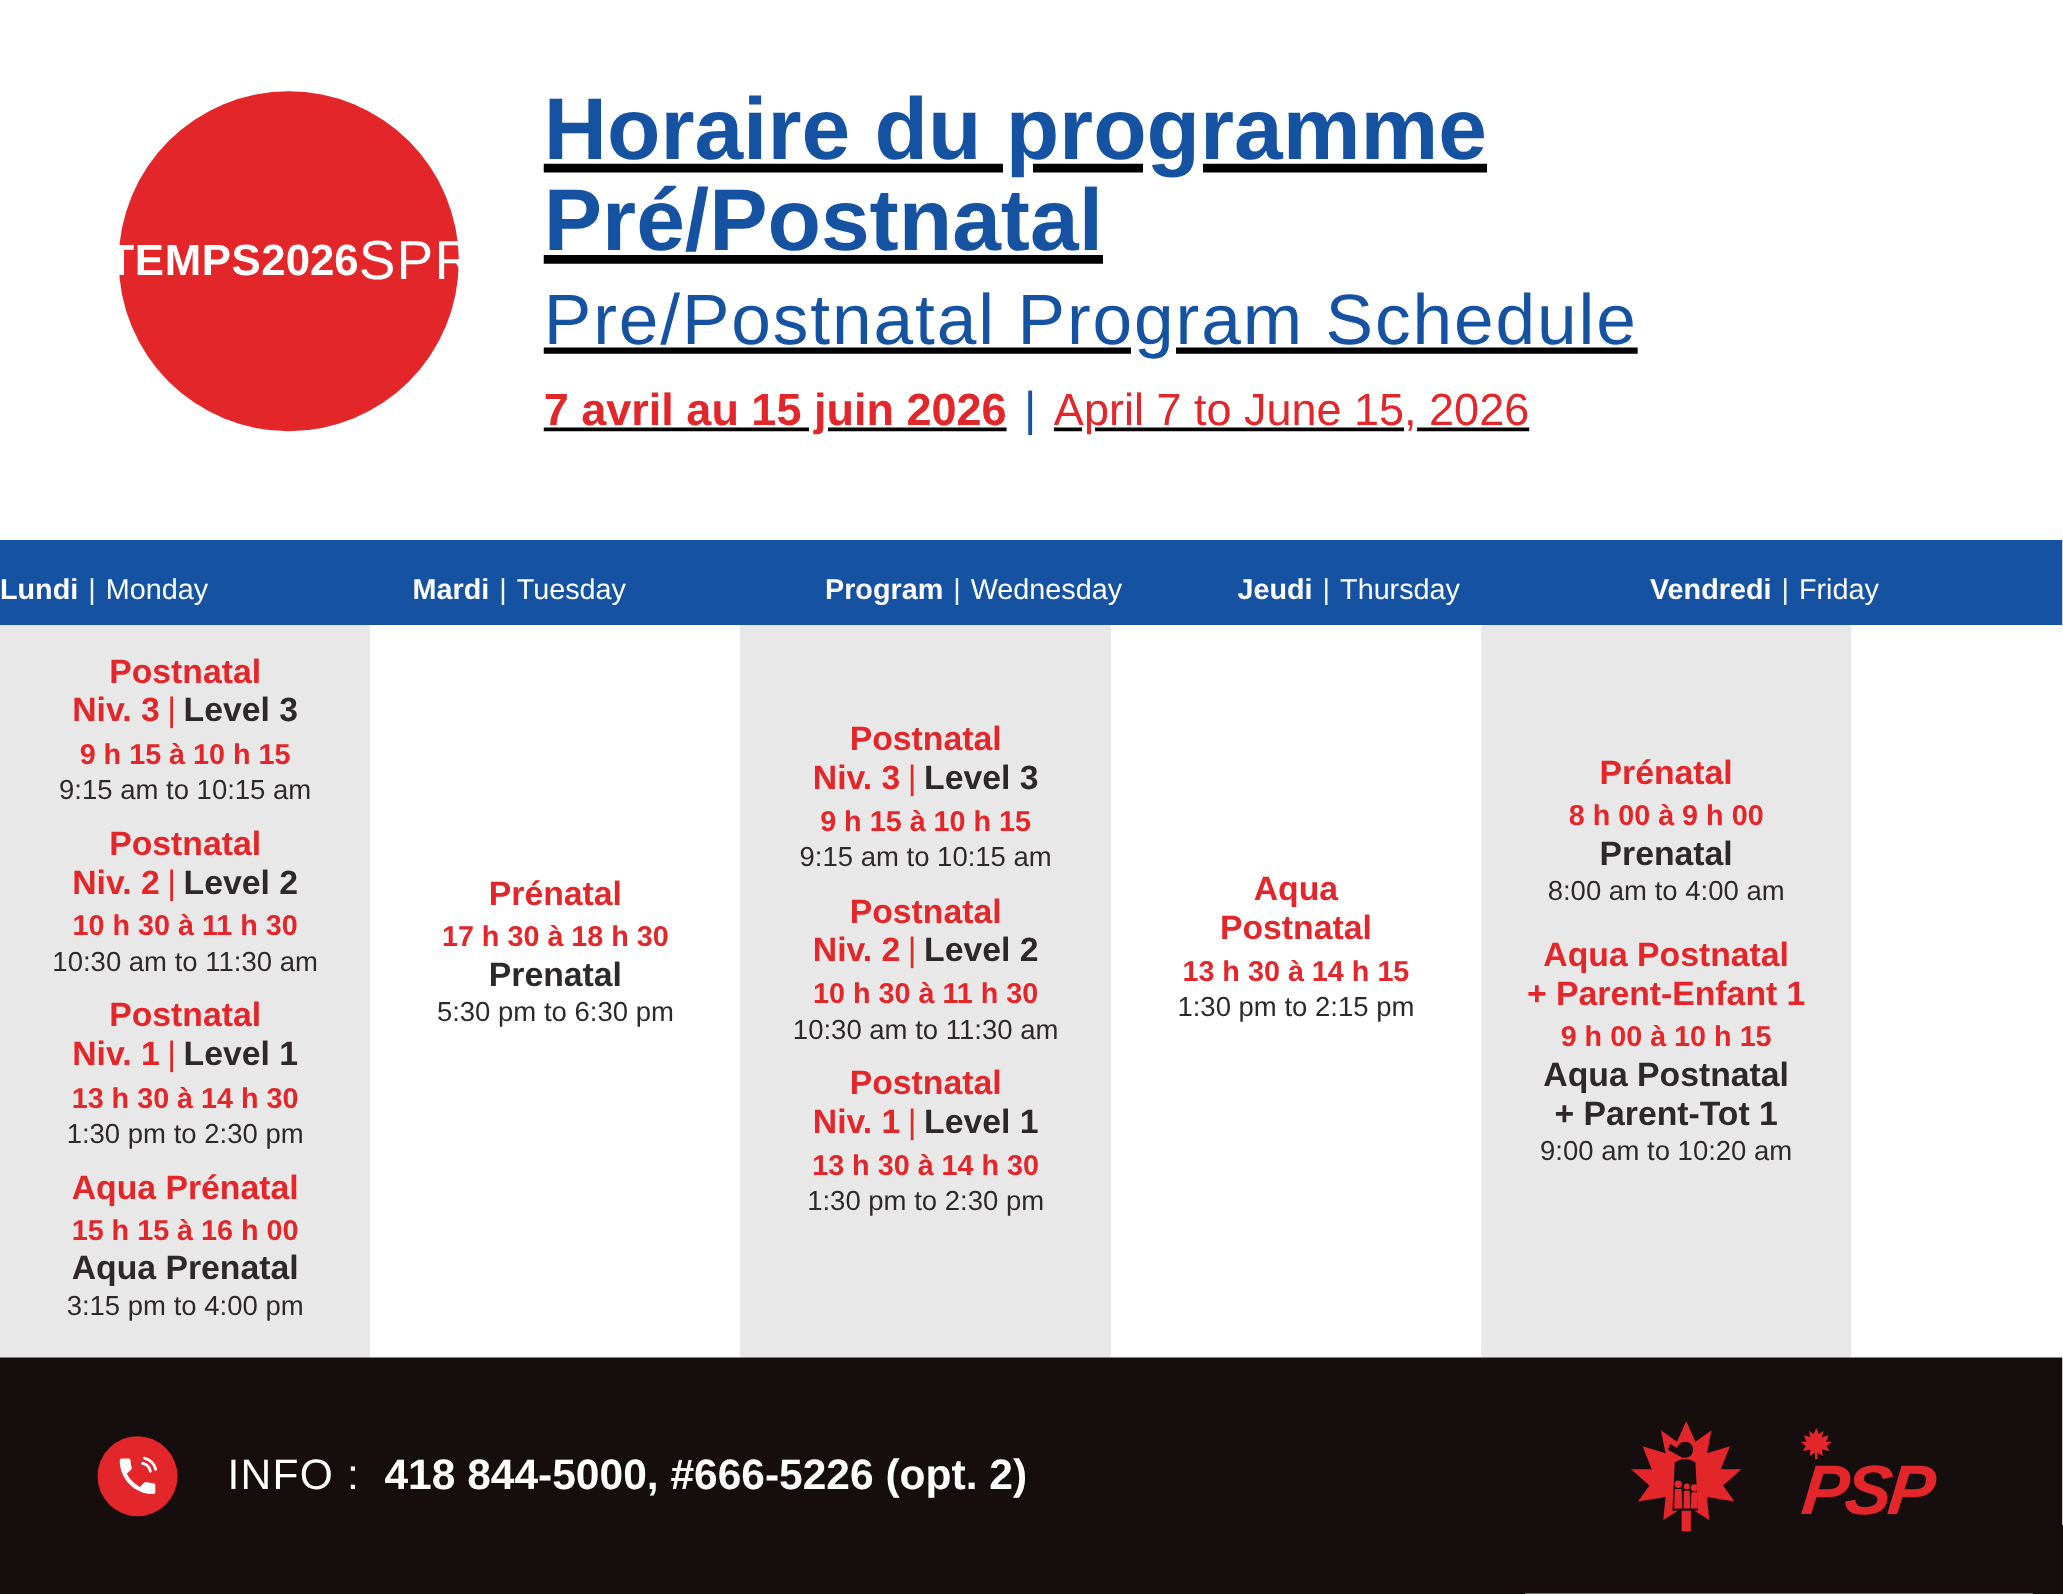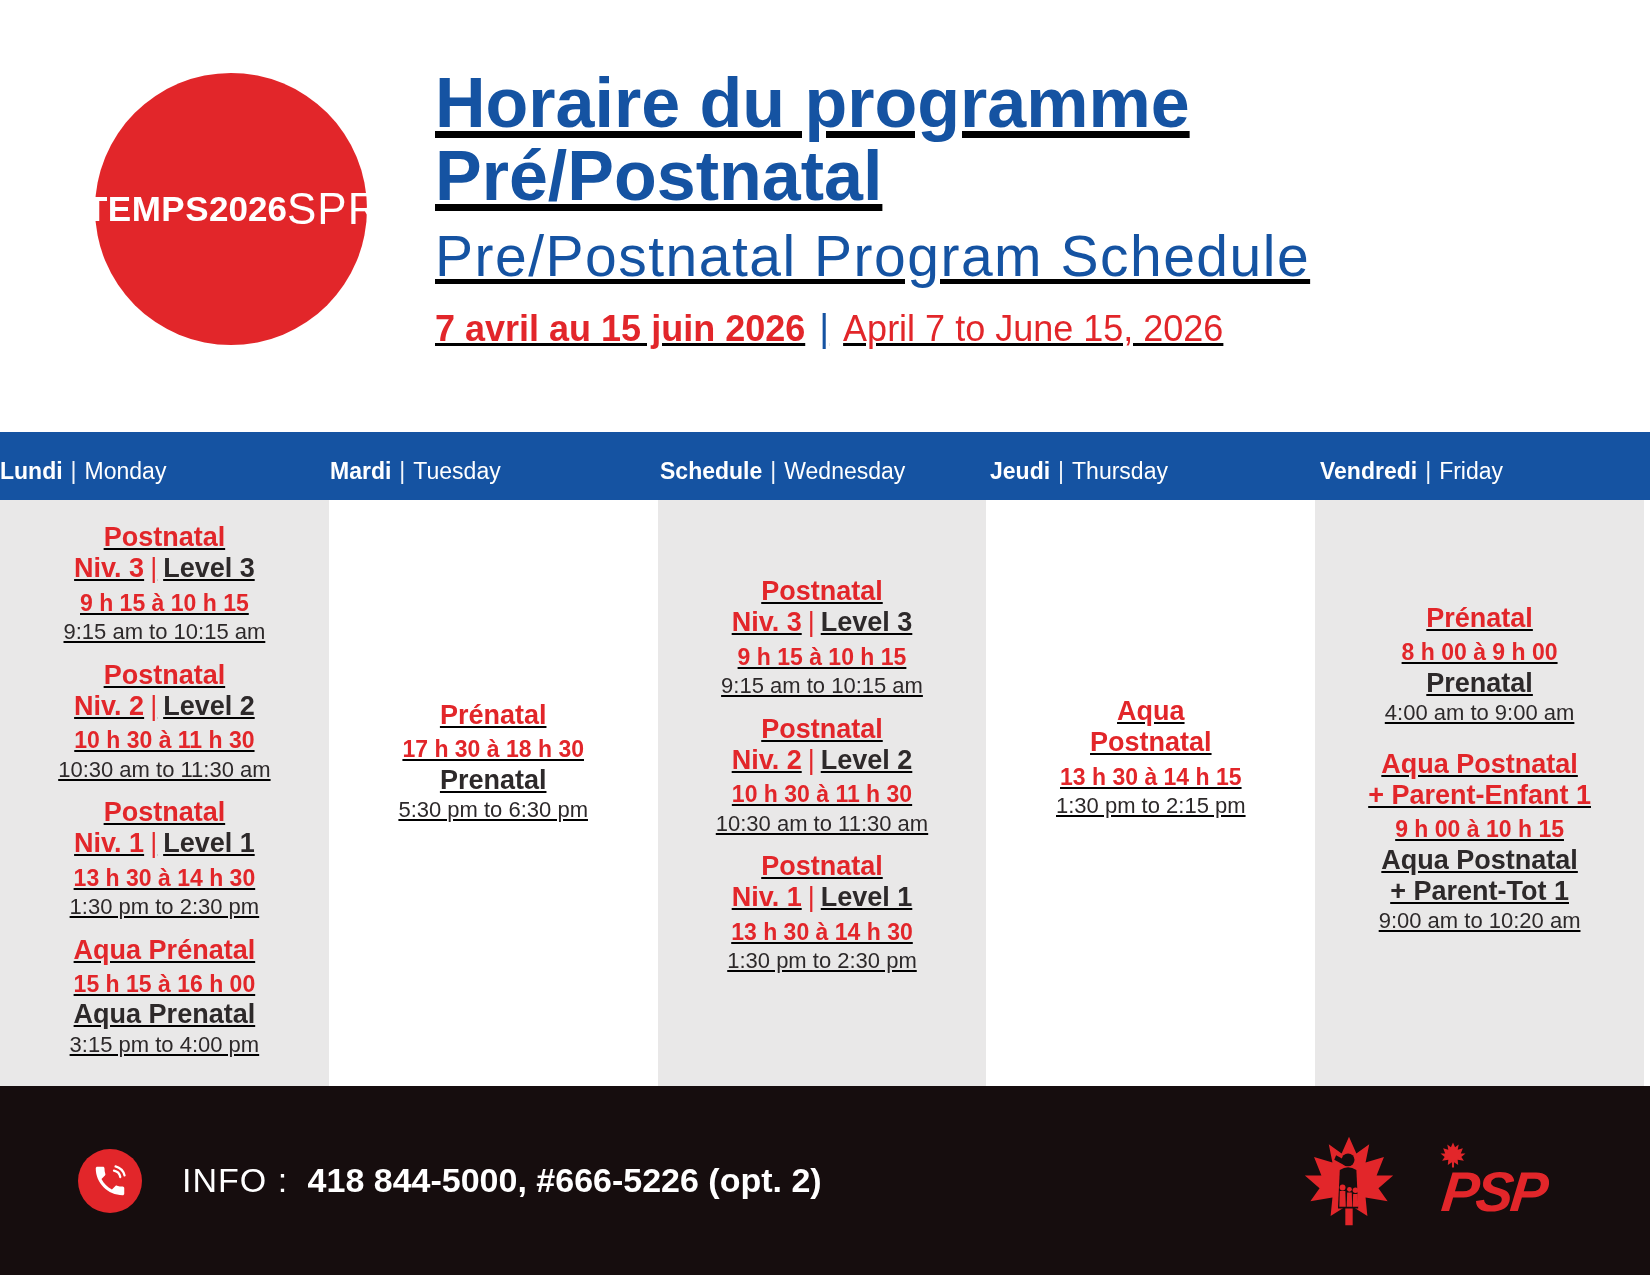--- a/index.html
+++ b/index.html
@@ -33,21 +33,21 @@
   }
   .day-cell {
     width:330px; display:flex; align-items:center; justify-content:flex-start;
     font-size:23px; padding-top:10px;
   }
   .day-fr { font-weight:700; }
   .day-pipe { font-weight:300; margin:0 8px; opacity:0.95; }
   .day-en { font-weight:400; }
 
   
-  .cols { position:absolute; top:500px; left:0; width:1644px; height:586px; display:flex;text-decoration:underline; }
+  .cols { position:absolute; top:500px; left:0; width:1481px; height:586px; display:flex; }
   .col { width:330px; height:586px; text-align:center; }
   .col.gray { background:#E9E8E8; }
   .col.white { background:#ffffff; }
   .col-mon { padding-top:22px; }
   .col-tue { padding-top:200px; }
   .col-wed { padding-top:76px; }
   .col-thu { padding-top:196px; }
   .col-fri { padding-top:103px; }
 
   .session { margin-bottom:14px; }
@@ -110,21 +110,21 @@
       <span class="day-fr">Lundi</span>
       <span class="day-pipe">|</span>
       <span class="day-en">Monday</span>
     </div>
     <div class="day-cell">
       <span class="day-fr">Mardi</span>
       <span class="day-pipe">|</span>
       <span class="day-en">Tuesday</span>
     </div>
     <div class="day-cell">
-      <span class="day-fr">Schedule</span>
+      <span class="day-fr">Program</span>
       <span class="day-pipe">|</span>
       <span class="day-en">Wednesday</span>
     </div>
     <div class="day-cell">
       <span class="day-fr">Jeudi</span>
       <span class="day-pipe">|</span>
       <span class="day-en">Thursday</span>
     </div>
     <div class="day-cell">
       <span class="day-fr">Vendredi</span>
@@ -211,21 +211,21 @@
         <div class="s-time-fr">13 h 30 à 14 h 15</div>
         <div class="s-time-en">1:30 pm to 2:15 pm</div>
       </div>
     </div>
 
     <div class="col gray col-fri">
       <div class="session">
         <div class="s-title">Prénatal</div>
         <div class="s-time-fr">8 h 00 à 9 h 00</div>
         <div class="s-title-en">Prenatal</div>
-        <div class="s-time-en">4:00 am to 9:00 am</div>
+        <div class="s-time-en">8:00 am to 4:00 am</div>
       </div>
       <div class="session">
         <div class="s-title">Aqua Postnatal</div>
         <div class="s-title">+ Parent-Enfant 1</div>
         <div class="s-time-fr">9 h 00 à 10 h 15</div>
         <div class="s-title-en">Aqua Postnatal</div>
         <div class="s-title-en">+ Parent-Tot 1</div>
         <div class="s-time-en">9:00 am to 10:20 am</div>
       </div>
     </div>

